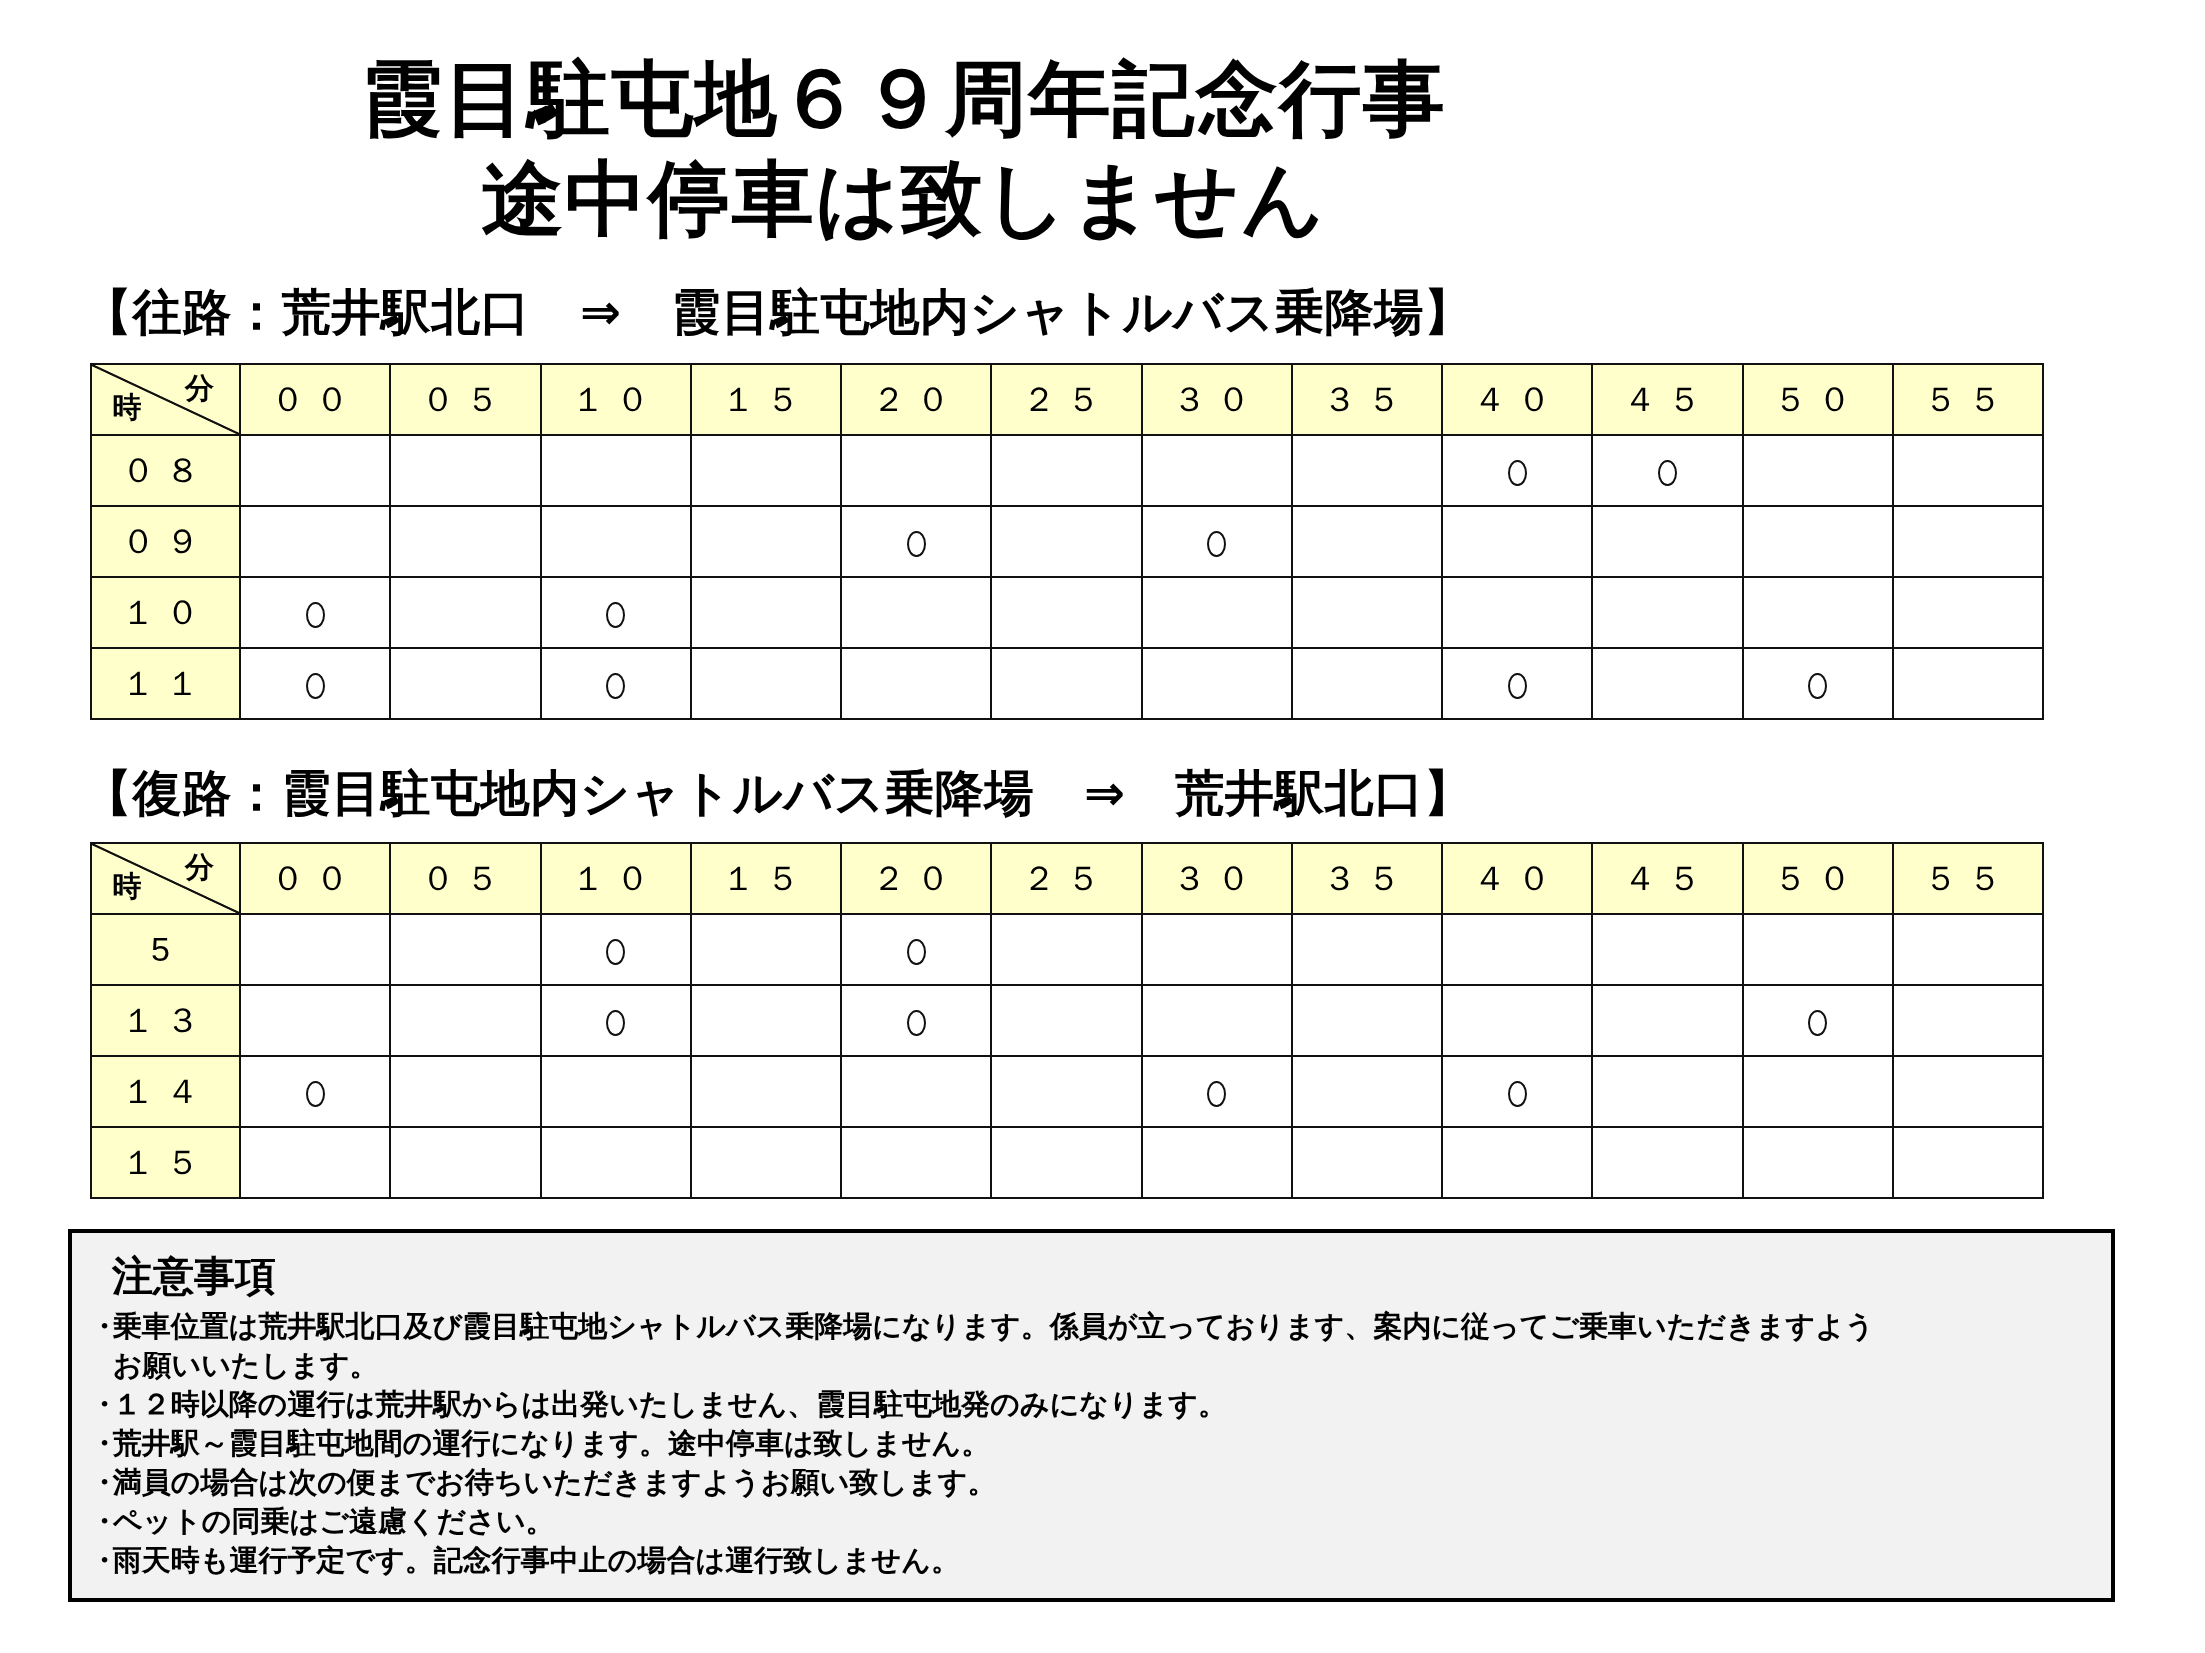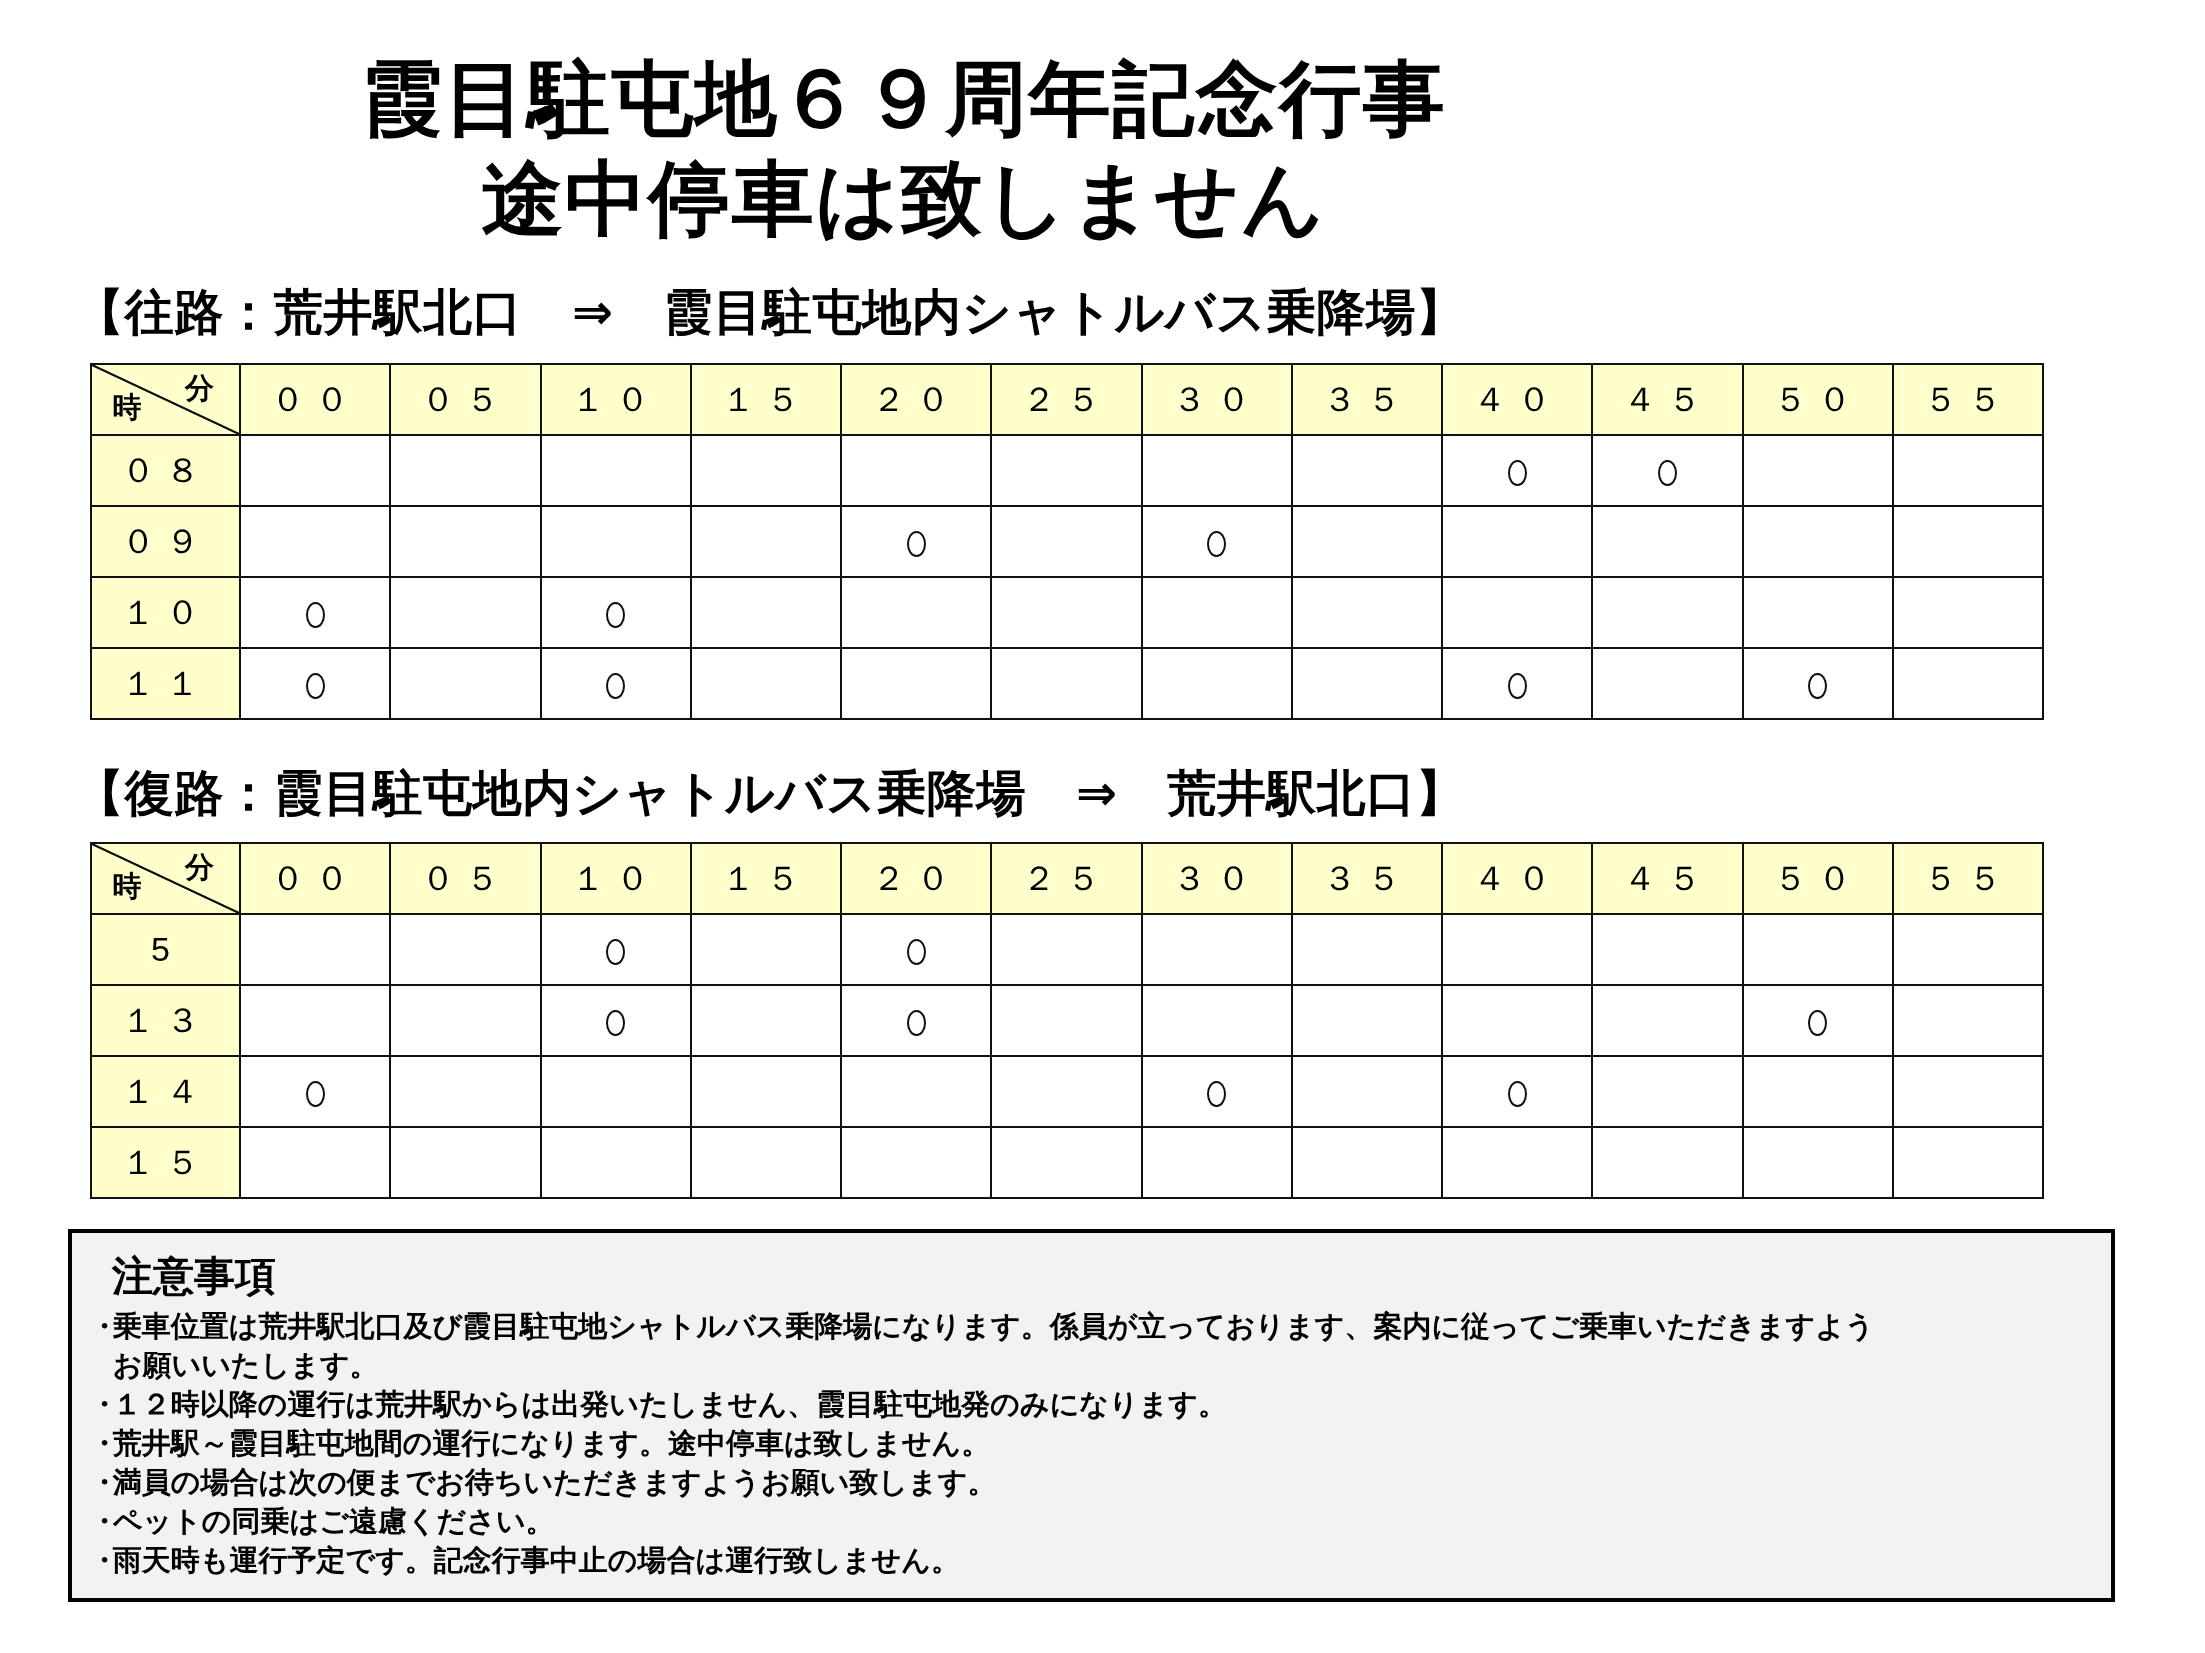--- a/index.html
+++ b/index.html
@@ -24,21 +24,21 @@
     font-size: 82px;
     line-height: 96px;
     letter-spacing: 1.5px;
     white-space: nowrap;
   }
   .title.l1 { top: 51px; }
   .title.l2 { top: 151px; }
 
   .route-heading {
     position: absolute;
-    left: 75px;
+    left: 83px;
     font-weight: bold;
     font-size: 49px;
     line-height: 59px;
     white-space: pre;
     letter-spacing: 0.7px;
   }
   .route-heading.h1 { top: 283px; }
   .route-heading.h2 { top: 764px; }
 
   table.timetable {

